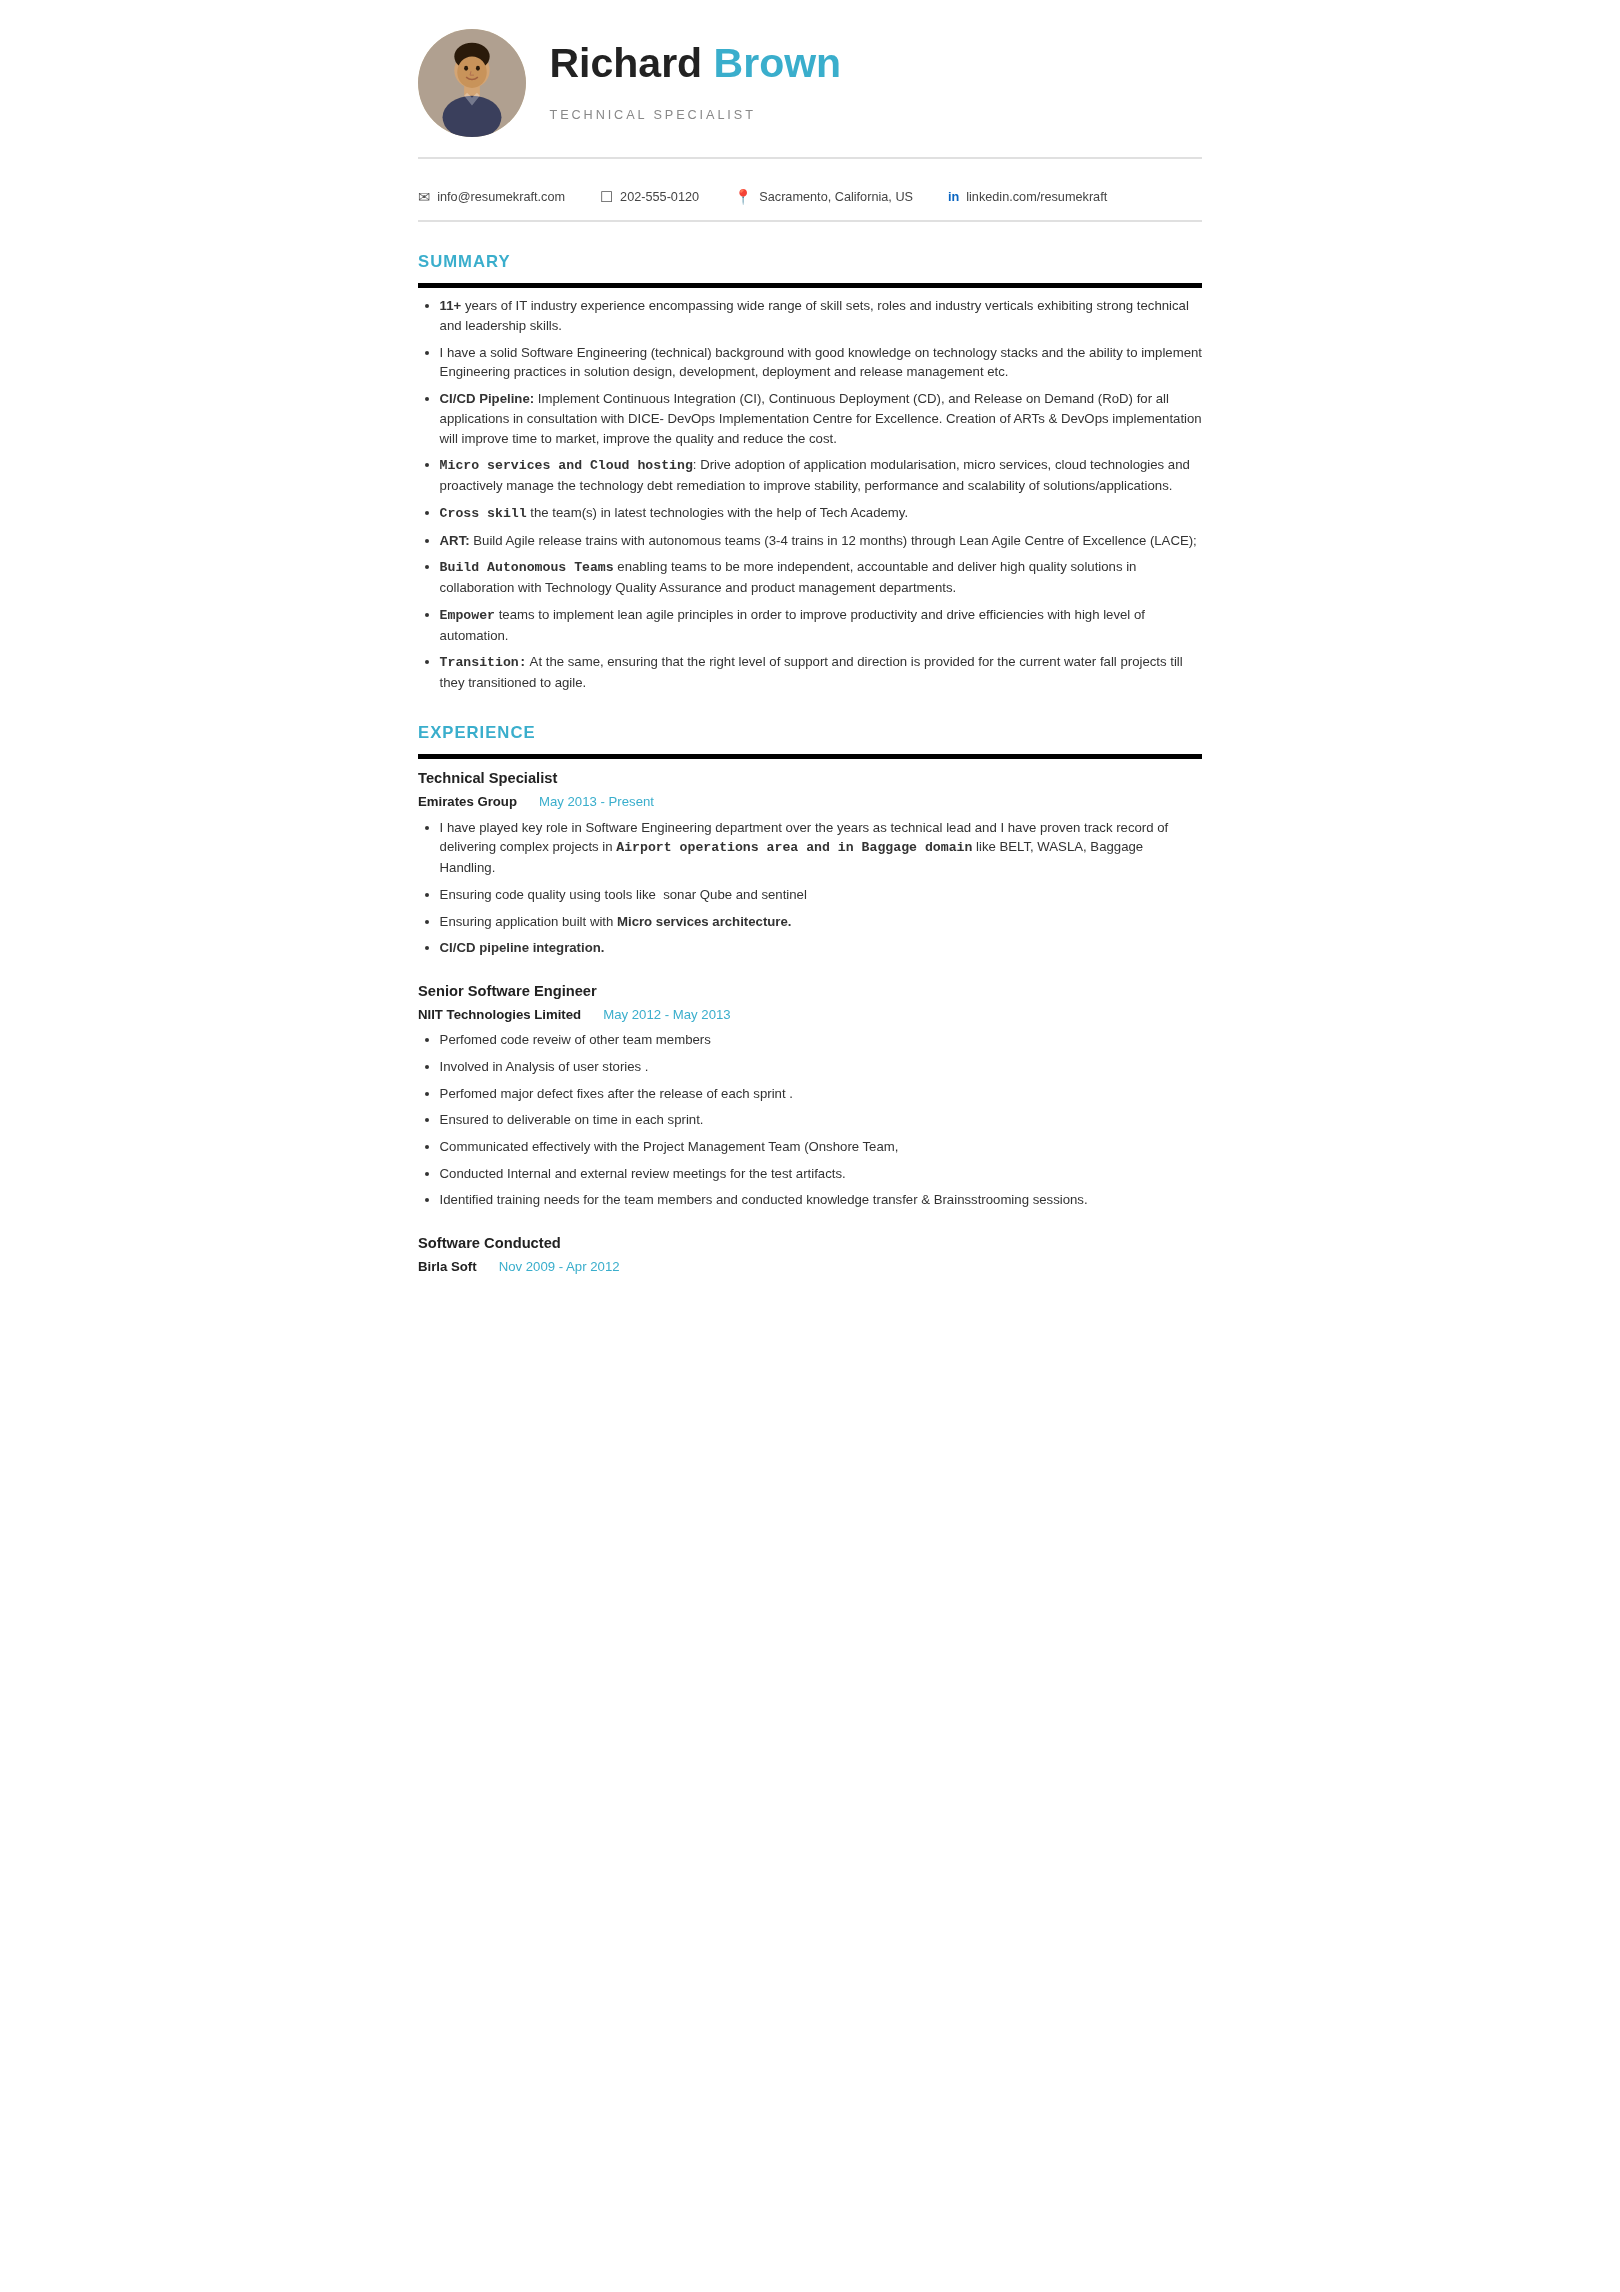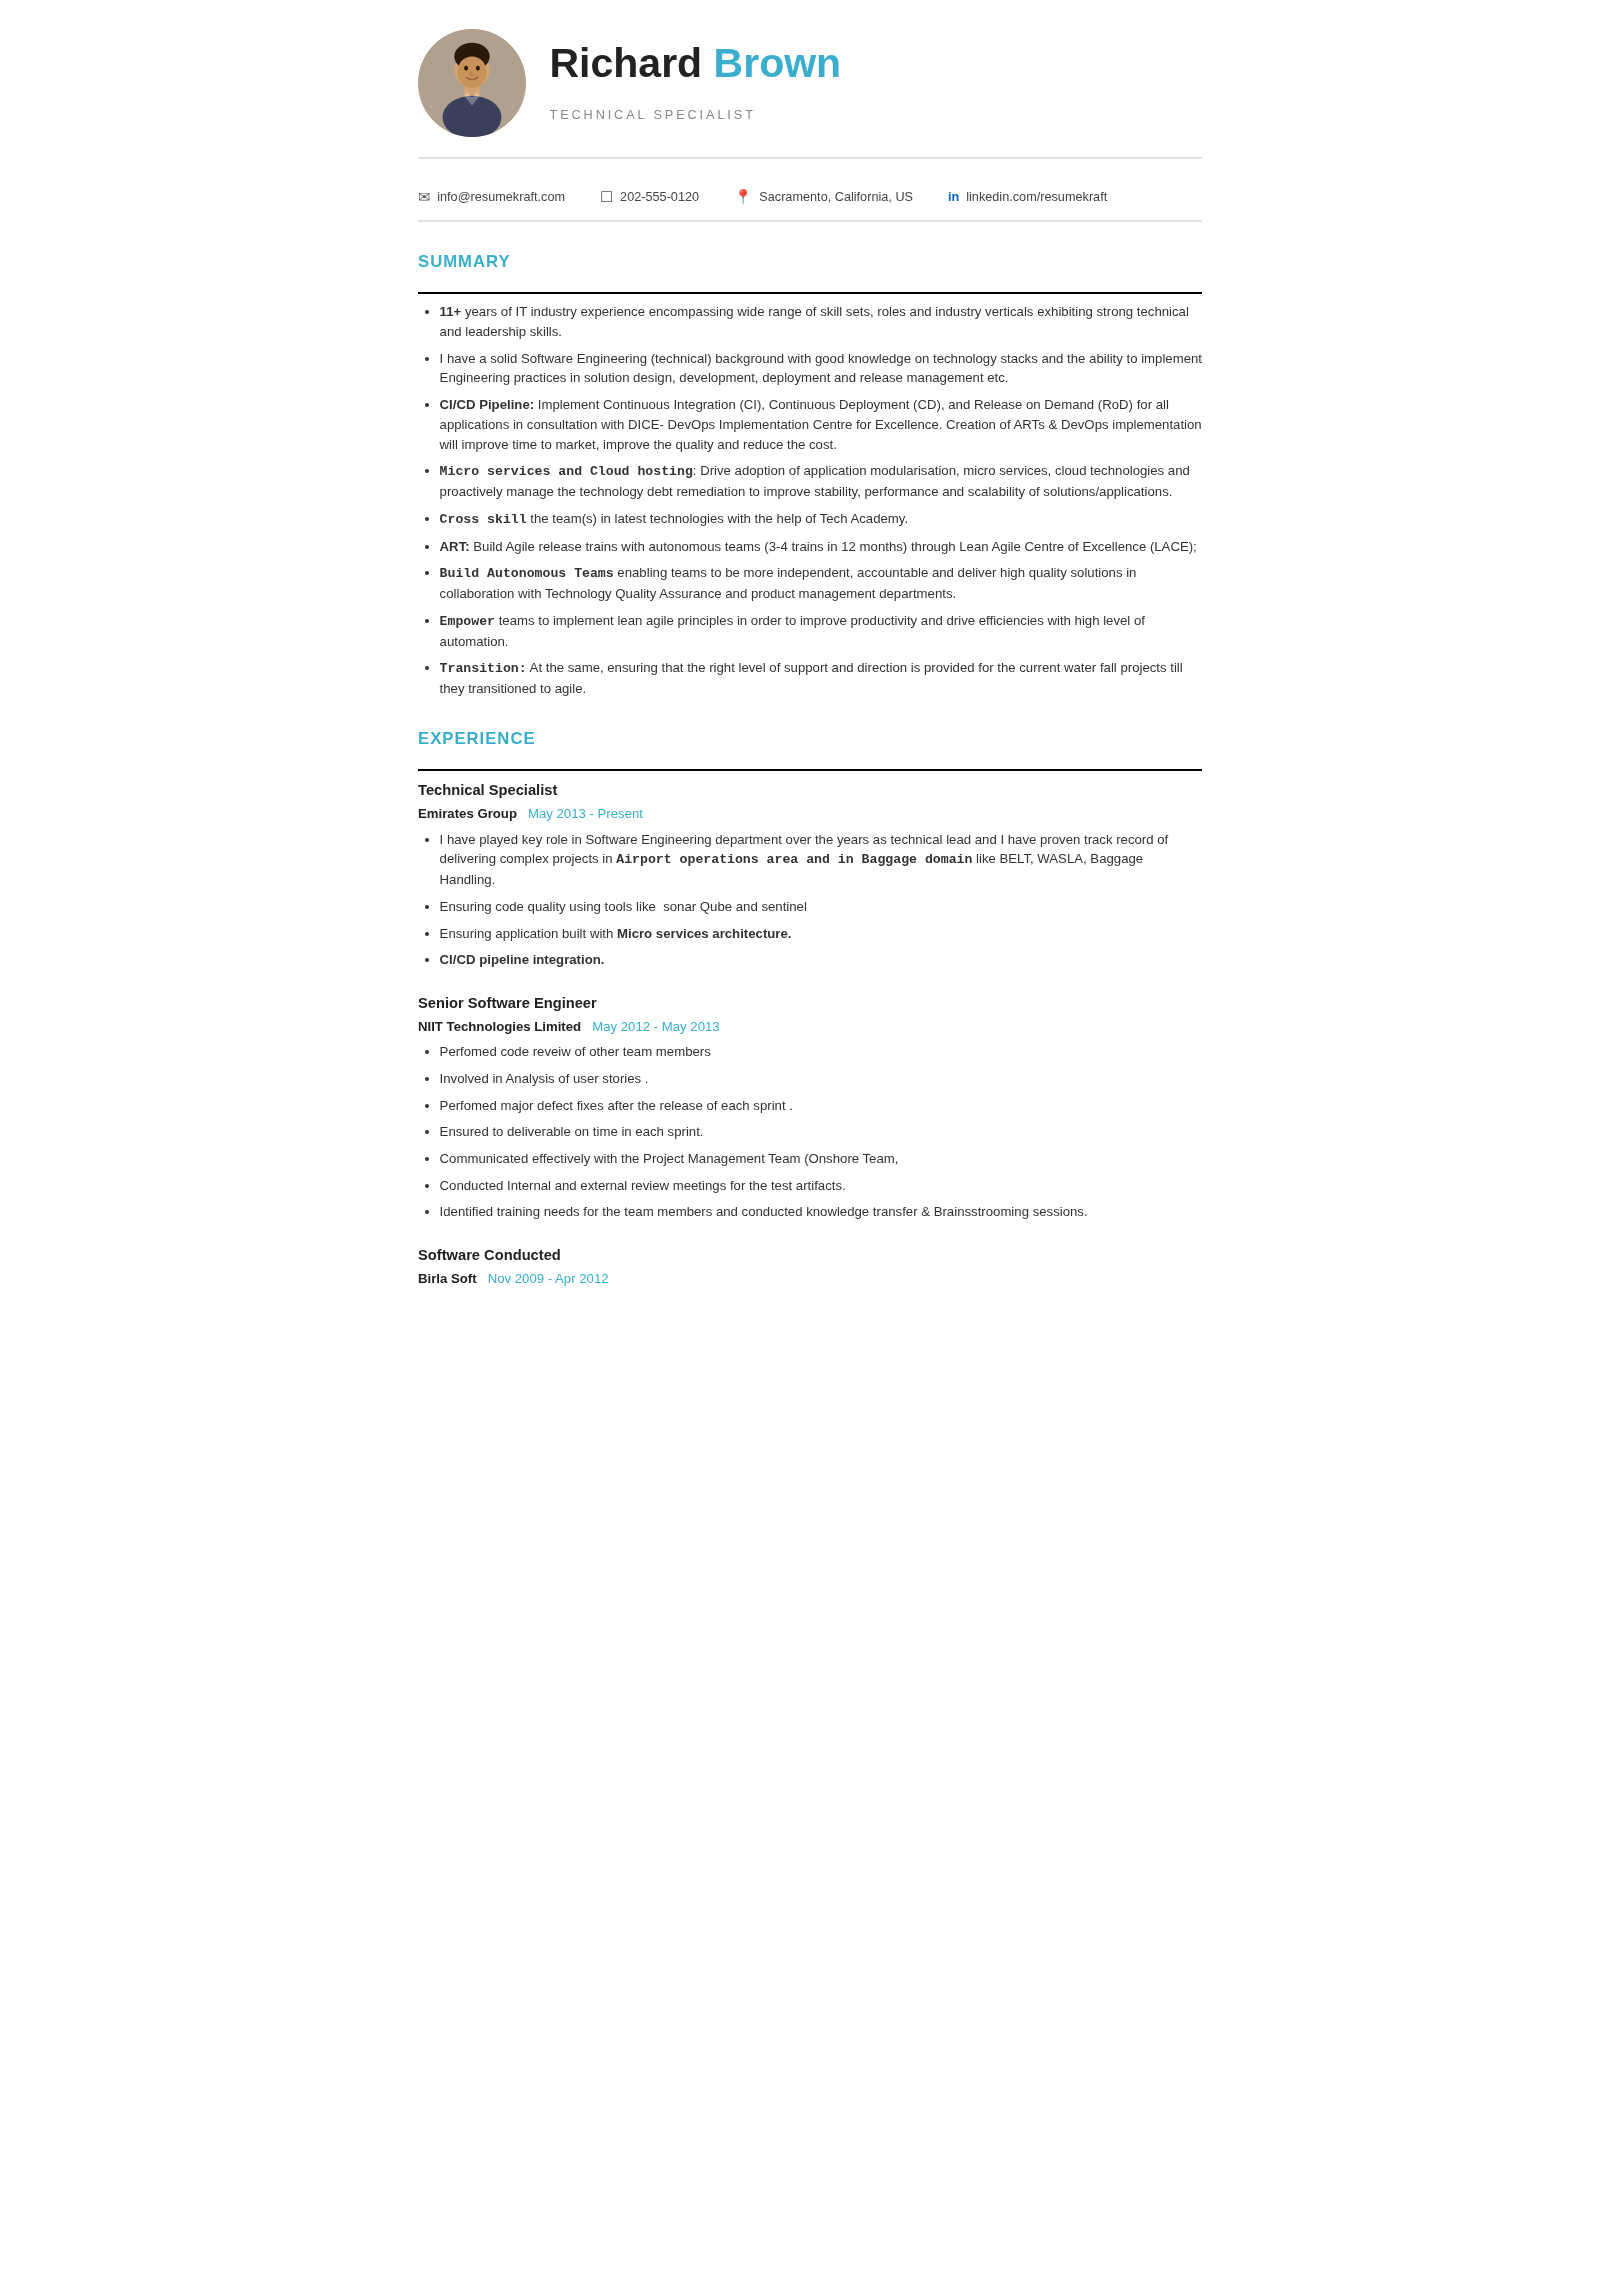--- a/index.html
+++ b/index.html
@@ -69,32 +69,32 @@
 
     
     .section { margin-bottom: 27.4px; }
     .section-title {
       font-size: 16.7px;
       font-weight: 700;
       color: #3aaecc;
       text-transform: uppercase;
       letter-spacing: 1px;
       margin-bottom: 7.8px;
-      padding-bottom: 18px;
-      border-bottom: 2px solid #000000;
+      padding-bottom: 9px;
+      border-bottom: 5px solid #000000;
     }
 
     
     .bullet-list { padding-left: 21.6px; }
     .bullet-list li { margin-bottom: 6.9px; font-size: 13.2px; }
 
     
     .job { margin-bottom: 21.6px; }
     .job-title { font-size: 14.7px; font-weight: 700; color: #222; margin-bottom: 2.9px; }
-    .job-company-line { display: flex; align-items: center; gap: 11px; margin-bottom: 5.9px; }
+    .job-company-line { display: flex; align-items: center; gap: 22px; margin-bottom: 5.9px; }
     .job-company { font-size: 13.2px; font-weight: 700; color: #222; }
     .job-dates { font-size: 13.2px; color: #3aaecc; }
   </style>
 </head>
 <body>
 
 <div class="header">
   <div class="avatar">
 
     <svg viewBox="0 0 110 110" xmlns="http://www.w3.org/2000/svg">

